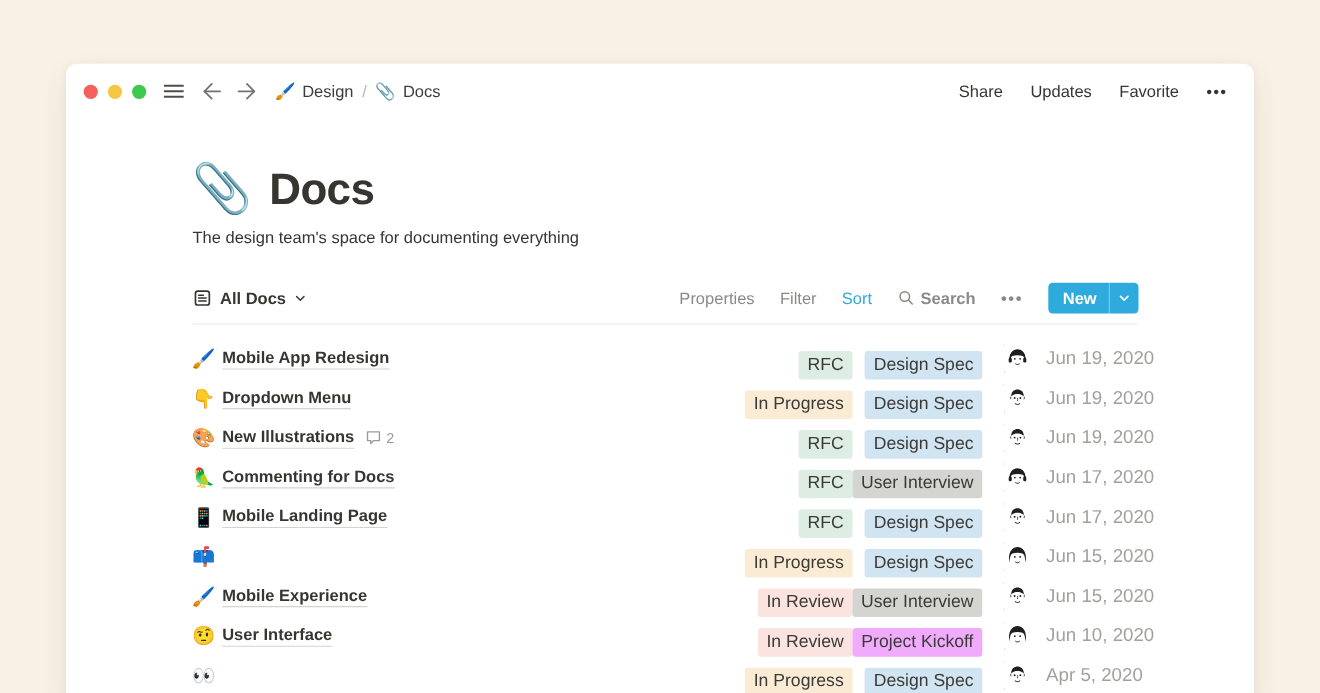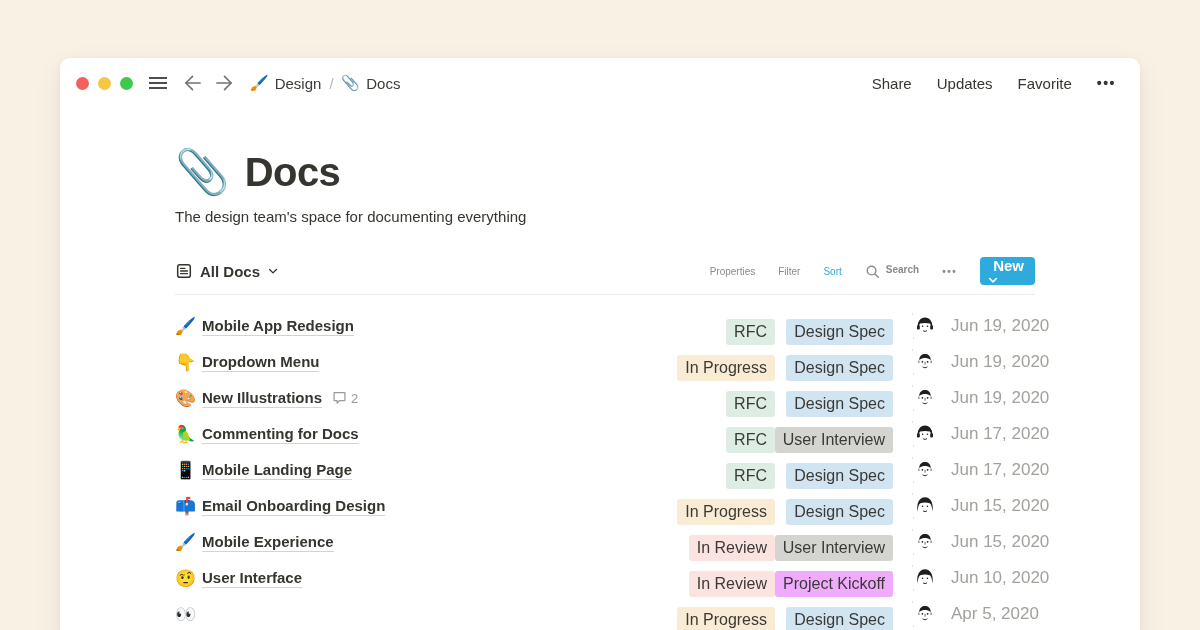--- a/index.html
+++ b/index.html
@@ -40,24 +40,24 @@
   .page-header { display:flex; align-items:flex-end; gap:15px; margin-top:32px; height:54px; }
   .page-icon { font-size:44px; line-height:1; }
   .page-title { font-size:40px; font-weight:700; margin:0; line-height:1.1; letter-spacing:-0.6px; color:#37352F; }
   .page-subtitle { margin-top:14px; font-size:15px; color:#37352F; width:860px; }
 
   
   .view-toolbar { width:860px; margin-top:32px; display:flex; align-items:center; padding-bottom:9px; border-bottom:1px solid #ECEBE9; }
   .view-switch { display:flex; align-items:center; gap:7px; cursor:pointer; }
   .view-label { font-size:15px; font-weight:700; color:#37352F; }
   .vt-right { margin-left:auto; display:flex; align-items:center; gap:23px; }
-  .vt-item { font-size:10px; color:#8B8A85; cursor:pointer; }
+  .vt-item { font-size:15px; color:#8B8A85; cursor:pointer; }
   .vt-item.active { color:#2EAADC; }
   .vt-search { display:flex; align-items:flex-start; gap:6px;font-weight:bold; }
-  .new-btn { display:flex; align-items:stretch; height:28px; border-radius:4px; overflow:hidden; cursor:pointer;flex-direction:column; }
+  .new-btn { display:flex; align-items:stretch; height:28px; border-radius:4px; overflow:hidden; cursor:pointer; }
   .new-btn-label { display:flex; align-items:center; padding:0 11px 0 13px; color:#fff; font-size:15px; font-weight:600; }
   .new-btn-divider { width:1px; background:rgba(255,255,255,0.38); }
   .new-btn-caret { display:flex; align-items:center; justify-content:center; width:26px; }
 
   
   .doc-list { width:860px; padding-top:13px; }
   .row { height:36px; display:flex; align-items:center; cursor:pointer; }
   .row-icon { width:27px; font-size:17px; flex:none; }
   .row-title { font-size:15px; font-weight:600; color:#37352F; border-bottom:1px solid rgba(55,53,47,0.22); padding-bottom:1px; white-space:nowrap; }
   .row-comments { display:flex; align-items:center; gap:4px; margin-left:10px; color:#9B9A96; font-size:13px; }
@@ -284,21 +284,20 @@
             <span class="tag" style="background: rgb(209, 228, 241);">Design Spec</span>
           </span>
     <span class="col-avatar"><span class="avatar"><svg>
                 <use href="#av-man"></use>
               </svg></span></span>
     <span class="col-date">Jun 17, 2020</span>
   </div>
 
   <div class="row">
     <span class="row-icon">📫</span>
-    <span class="row-title">Email Onboarding Design</span>
 
     <span class="row-spacer"></span>
     <span class="col-status">
             <span class="tag" style="background: rgb(250, 235, 212);">In Progress</span>
           </span>
     <span class="col-type">
             <span class="tag" style="background: rgb(209, 228, 241);">Design Spec</span>
           </span>
     <span class="col-avatar"><span class="avatar"><svg>
                 <use href="#av-woman-hair"></use>

